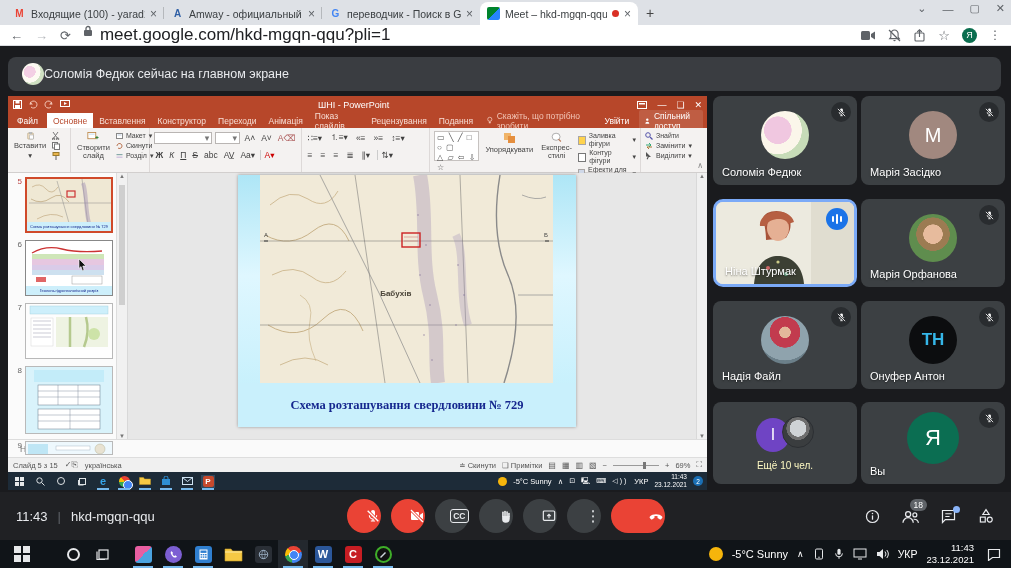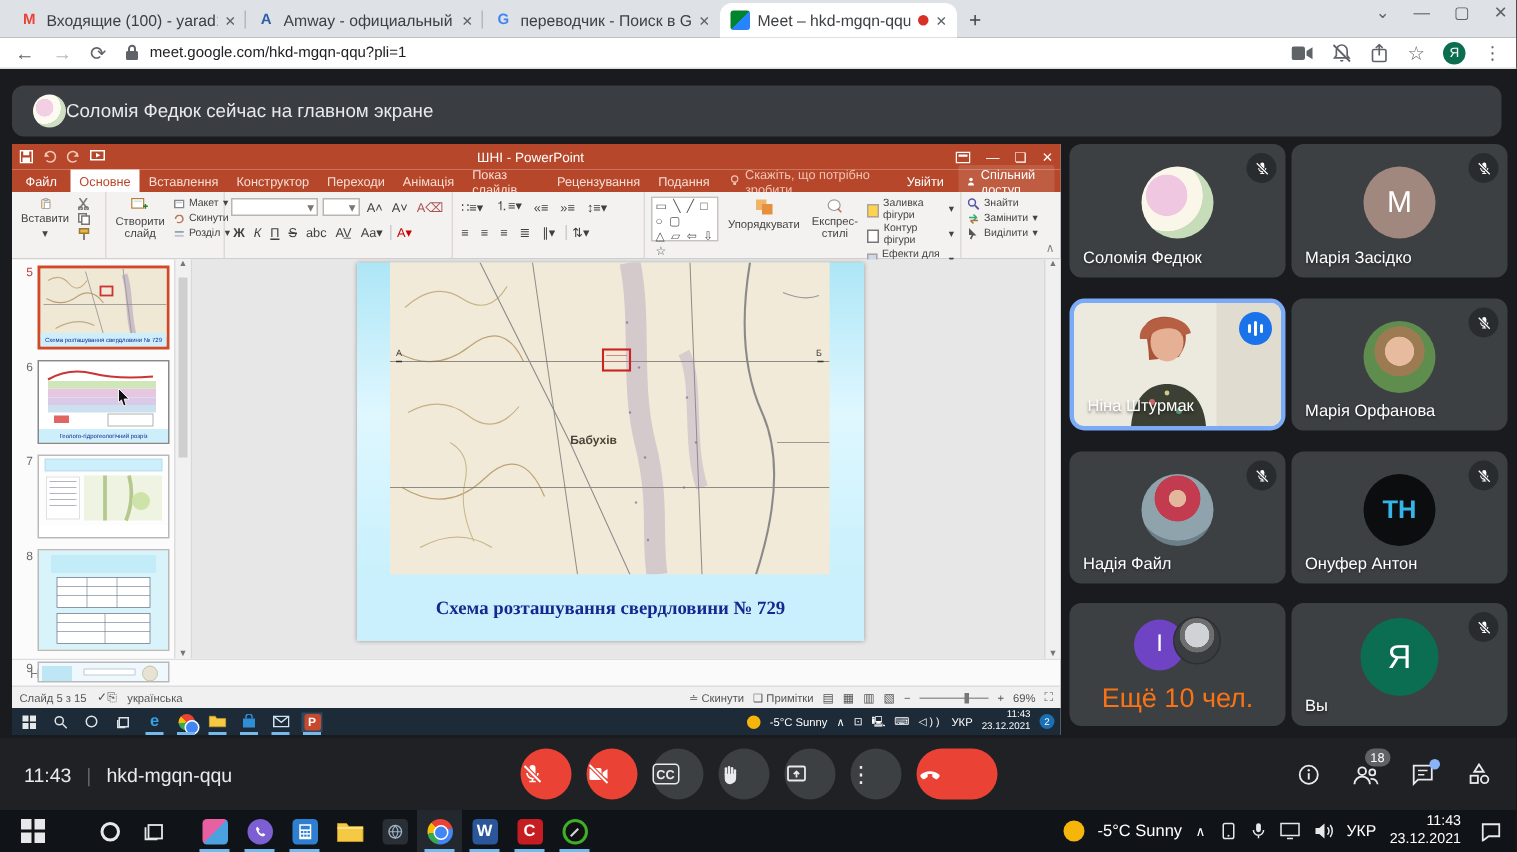--- a/index.html
+++ b/index.html
@@ -19,21 +19,21 @@
   .fav-gmail { color:#ea4335; }
   .fav-amway { color:#2f5fa5; }
   .fav-google { color:#4285f4; }
   .fav-meet { background:linear-gradient(135deg,#00832d 50%,#2684fc 50%); border-radius:2px; }
   .rec-dot { width:7px; height:7px; border-radius:50%; background:#d93025; flex:none; }
   .newtab-btn { margin-left:8px; margin-bottom:4px; font-size:14px; color:#444; }
   .winctl { position:absolute; right:6px; top:2px; display:flex; gap:16px; color:#5f6368; font-size:11px; align-items:center; }
 
   .toolbar { position:absolute; top:25px; left:0; right:0; height:21px; background:#fff; display:flex; align-items:center; padding:0 10px; gap:12px; border-bottom:1px solid #dadce0; }
   .nav-ic { color:#5f6368; font-size:13px; line-height:1; }
-  .omnibox { flex:1; display:flex; align-items:flex-end; gap:7px; font-size:10px; color:#202124; }
+  .omnibox { flex:1; display:flex; align-items:flex-start; gap:7px; font-size:17px; color:#202124; }
   .omni-actions { display:flex; gap:12px; align-items:center; }
   .avatar-mini { width:15px; height:15px; border-radius:50%; background:#0b6e4f; color:#fff; font-size:9px; display:flex; align-items:center; justify-content:center; }
 
   
   .stage { position:absolute; top:46px; left:0; right:0; height:494px; background:#1a1b1e; }
   .present-banner { position:absolute; top:11px; left:8px; width:993px; height:34px; background:#3a3d41; border-radius:8px; display:flex; align-items:center; padding:0 14px; color:#e8eaed; font-size:12.5px; }
   .banner-avatar { width:22px; height:22px; border-radius:50%; background:radial-gradient(circle at 35% 40%,#f3cfe4 0 30%,#fdfaf2 31% 55%,#cfe0c2 56% 75%,#e7bcd8 76%); }
 
   
   .tiles { position:absolute; left:713px; top:50px; width:293px; }
@@ -41,28 +41,28 @@
   .tile .pname { position:absolute; left:9px; bottom:7px; color:#fff; font-size:11px; text-shadow:0 1px 2px rgba(0,0,0,.5); white-space:nowrap; }
   .mutebadge { position:absolute; top:6px; right:6px; width:20px; height:20px; border-radius:50%; background:#292c2f; display:flex; align-items:center; justify-content:center; }
   .speakbadge { position:absolute; top:6px; right:6px; width:22px; height:22px; border-radius:50%; background:#1a73e8; display:flex; align-items:center; justify-content:center; gap:1.5px; }
   .eqbar { width:2.5px; background:#fff; border-radius:2px; }
   .circ-avatar { position:absolute; left:50%; top:44%; transform:translate(-50%,-50%); border-radius:50%; width:48px; height:48px; display:flex; align-items:center; justify-content:center; color:#fff; font-size:20px; }
   .tile-video { border:3px solid #7baaf7; border-radius:10px; background:#e8e4dd; }
   .tile-more-inner { position:absolute; inset:0; display:flex; flex-direction:column; align-items:center; justify-content:center; gap:8px; }
   .cluster { position:relative; width:58px; height:36px; }
   .cluster .c1 { position:absolute; left:0; top:2px; width:34px; height:34px; border-radius:50%; background:#6f44c4; color:#fff; display:flex; align-items:center; justify-content:center; font-size:16px; }
   .cluster .c2 { position:absolute; right:0; top:0; width:32px; height:32px; border-radius:50%; background:radial-gradient(circle at 50% 38%,#cfd3d6 0 34%,#6e6e6e 35% 48%,#3a3d3f 49%); border:1px solid #2c2f33; }
-  .more-label { color:#f97316; font-size:18px; }
+  .more-label { color:#fef9c3; font-size:10px; }
 
   
   .meetbar { position:absolute; top:492px; left:0; right:0; height:48px; background:#202124; }
   .meet-left { position:absolute; left:16px; top:0; height:48px; display:flex; align-items:center; gap:10px; color:#e8eaed; font-size:13px; }
   .meet-divider { color:#5f6368; }
   .ctl-row { position:absolute; left:50%; top:7px; transform:translateX(-50%); display:flex; gap:10px; align-items:center; }
-  .ctl { width:34px; height:34px; border-radius:50%; display:flex; align-items:center; justify-content:flex-start; background:#3c4043; border:none; }
+  .ctl { width:34px; height:34px; border-radius:50%; display:flex; align-items:center; justify-content:flex-end; background:#3c4043; border:none; }
   .ctl.red { background:#ea4335; }
   .ctl.end { width:54px; border-radius:17px; background:#ea4335; }
   .cc-box { border:1.6px solid #e8eaed; border-radius:3px; color:#e8eaed; font-size:8.5px; font-weight:bold; padding:1px 2px; }
   .meet-right { position:absolute; right:16px; top:0; height:48px; display:flex; align-items:center; gap:20px; }
   .mr-ic { position:relative; }
   .count-badge { position:absolute; top:-9px; right:-7px; background:#5f6368; color:#fff; border-radius:8px; font-size:8.5px; padding:1px 4px; }
   .blue-dot { position:absolute; top:-2px; right:-3px; width:7px; height:7px; border-radius:50%; background:#8ab4f8; }
 
   
   .ppt { position:absolute; left:8px; top:50px; width:699px; height:394px; background:#fff; font-size:9px; color:#3b3b3b; }

